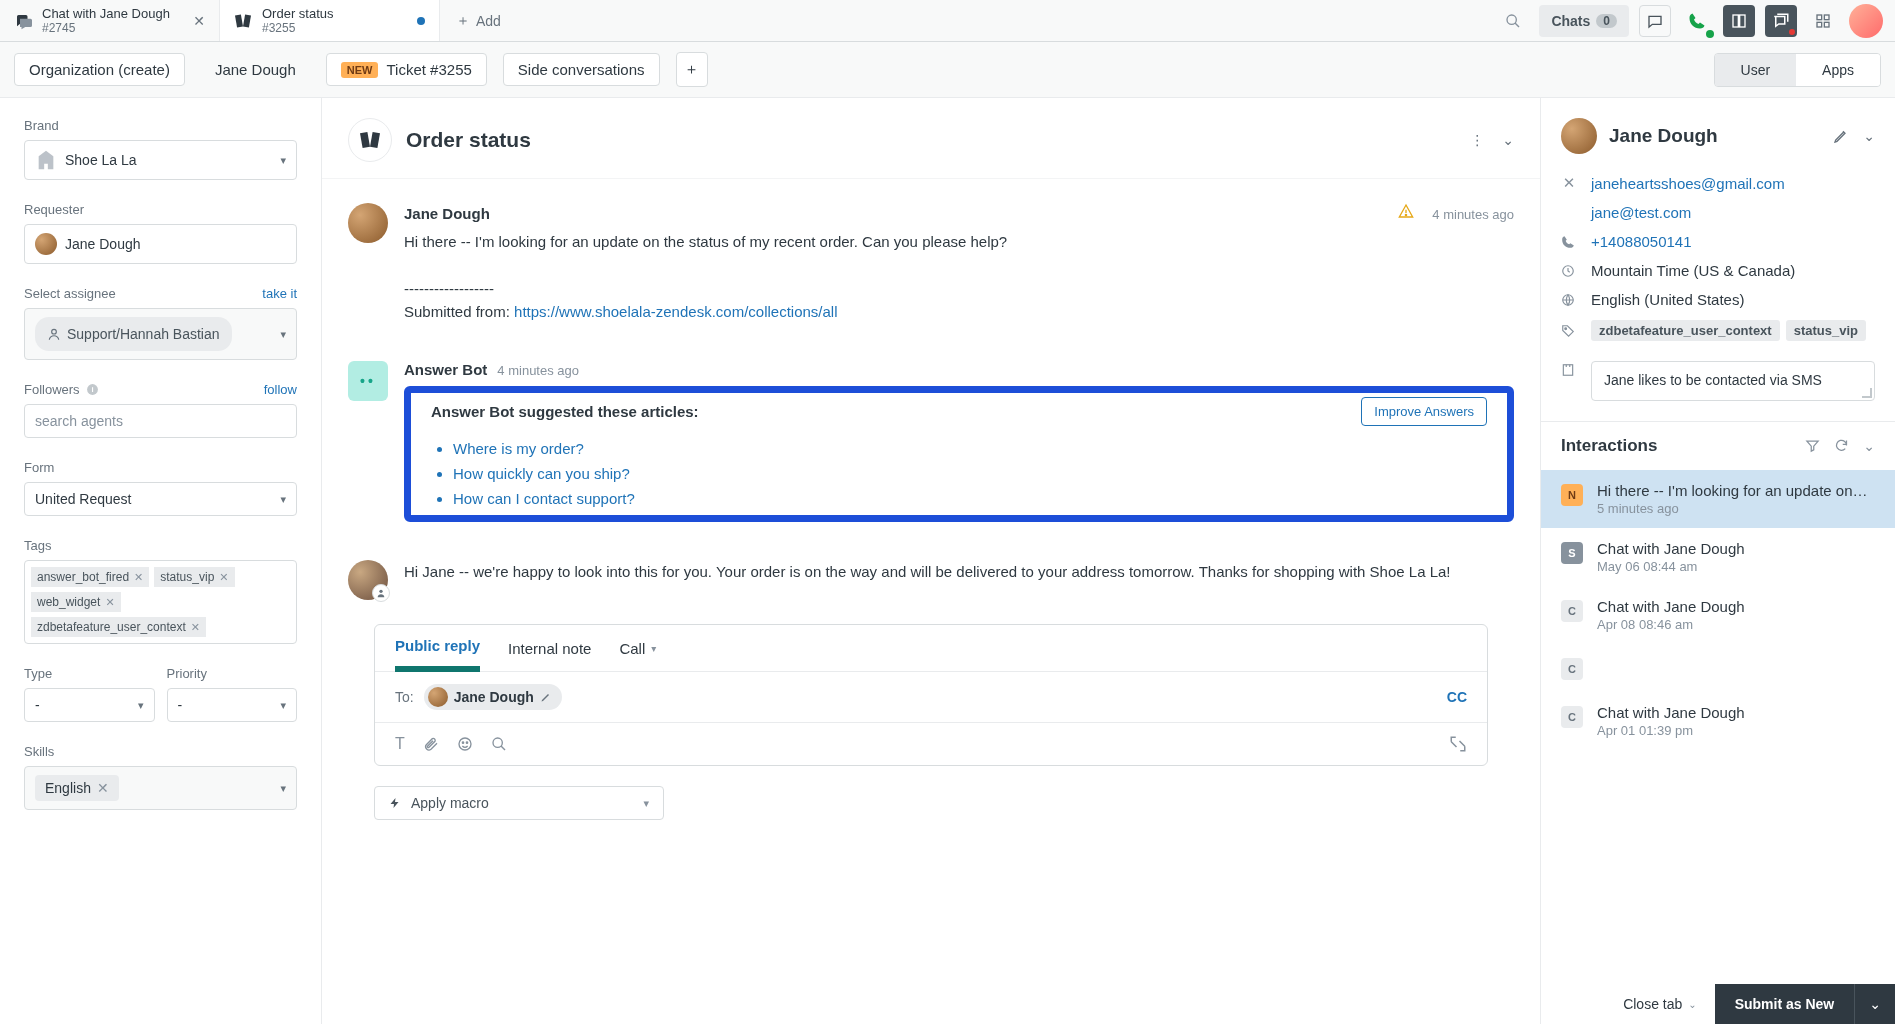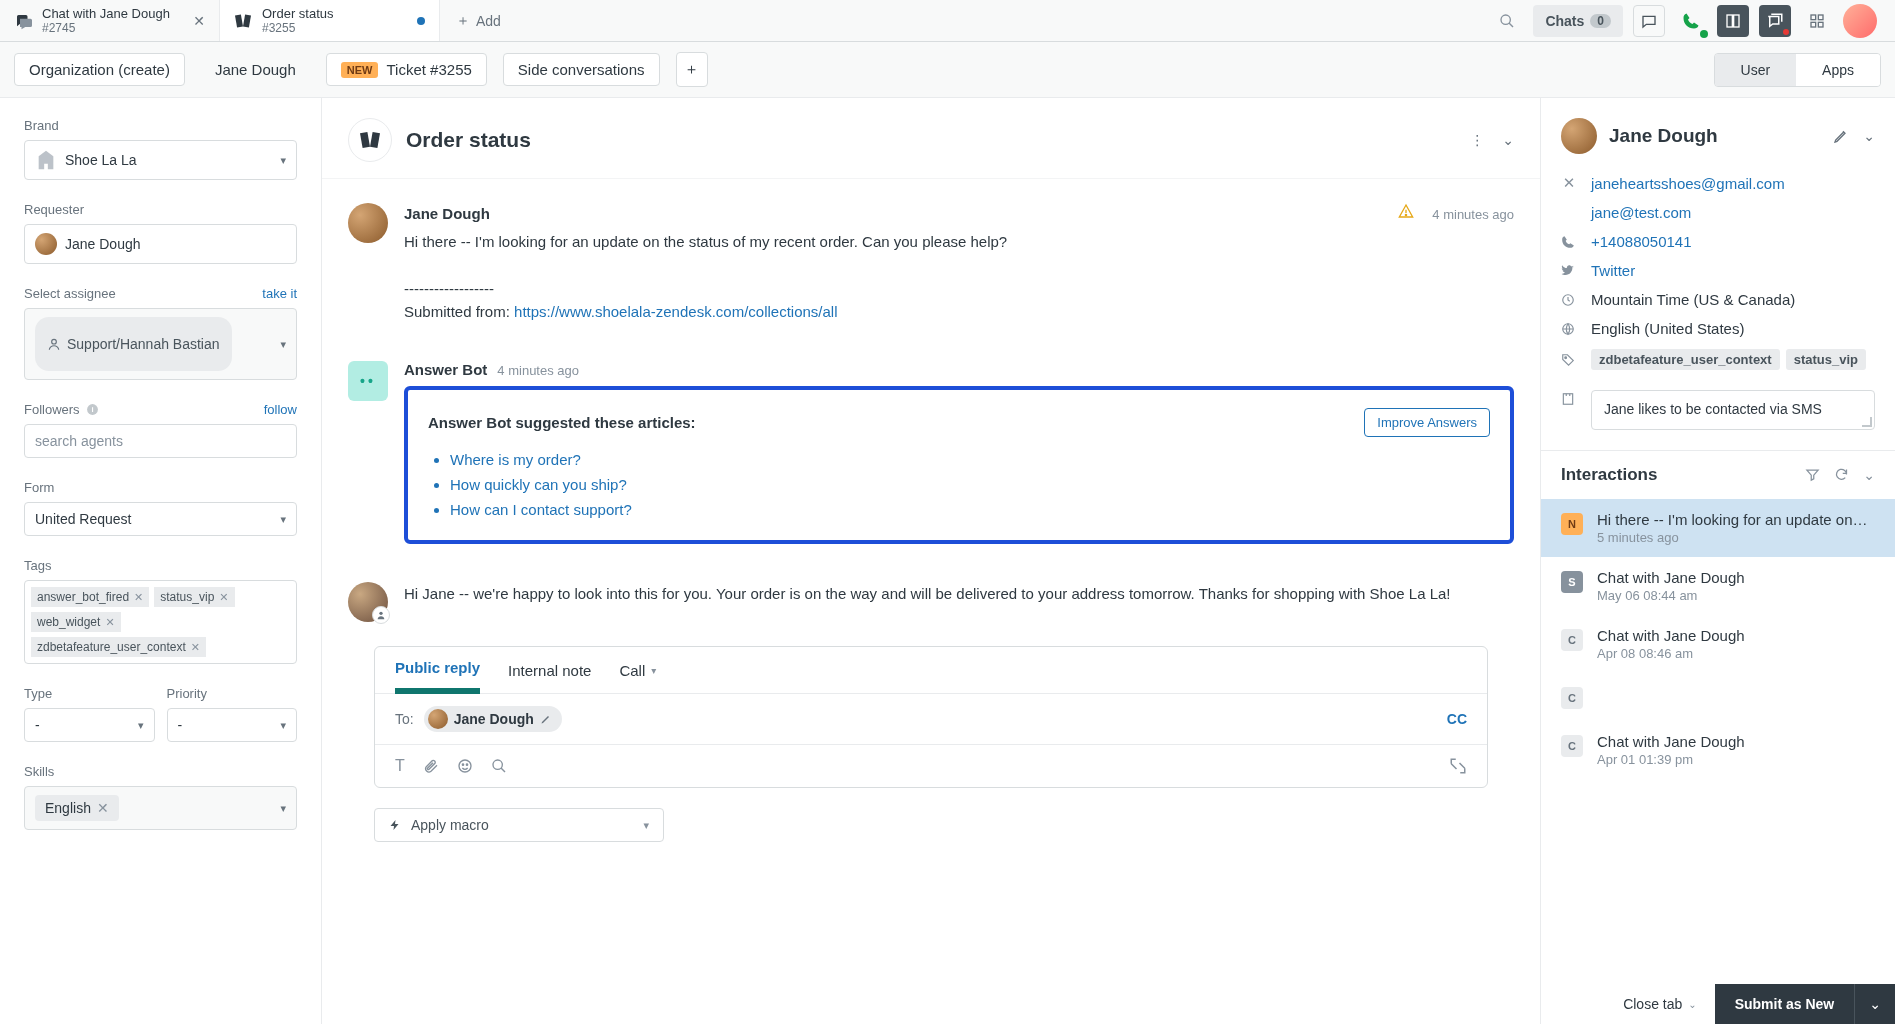--- a/index.html
+++ b/index.html
@@ -9,21 +9,21 @@
 .top-bar { display: flex; align-items: center; height: 42px; border-bottom: 1px solid #d8dcde; background: #f8f9f9; }
 .tab { display: flex; align-items: center; gap: 10px; padding: 0 14px; height: 100%; border-right: 1px solid #e9ebed; cursor: pointer; min-width: 220px; position: relative; }
 .tab.active { background: #fff; }
 .tab-icon { width: 18px; height: 18px; display: flex; align-items: center; justify-content: center; }
 .tab-text { display: flex; flex-direction: column; line-height: 1.2; }
 .tab-title { font-size: 13px; color: #2f3941; }
 .tab-sub { font-size: 12px; color: #68737d; }
 .tab-close { color: #68737d; font-size: 14px; cursor: pointer; margin-left: auto; }
 .tab-dot { width: 8px; height: 8px; border-radius: 50%; background: #1f73b7; margin-left: auto; }
 .tab-add { display: flex; align-items: center; gap: 6px; padding: 0 16px; color: #68737d; cursor: pointer; }
-.top-right { margin-left: auto; display: flex; align-items: center; gap: 10px; padding-right: 18px; }
+.top-right { margin-left: auto; display: flex; align-items: center; gap: 10px; padding-right: 12px; }
 .tr-icon { width: 32px; height: 32px; border-radius: 4px; display: flex; align-items: center; justify-content: center; color: #68737d; cursor: pointer; }
 .tr-chats { background: #e9ebed; padding: 0 12px; width: auto; gap: 6px; font-weight: 600; color: #49545c; }
 .tr-badge { background: #c2c8cc; border-radius: 10px; padding: 0 7px; font-size: 12px; }
 .tr-sq { background: #49545c; color: #fff; }
 .tr-phone { color: #16a34a; position: relative; }
 .tr-phone::after { content:''; position:absolute; bottom:-1px; right:-1px; width:8px; height:8px; border-radius:50%; background:#16a34a; }
 .tr-help { position: relative; }
 .tr-help::after { content:''; position:absolute; bottom:2px; right:2px; width:6px; height:6px; border-radius:50%; background:#e53935; }
 .avatar-sm { width: 34px; height: 34px; border-radius: 50%; background: linear-gradient(135deg,#ffb199,#ff6b6b); }
 
@@ -45,21 +45,21 @@
 .right { width: 355px; border-left: 1px solid #e9ebed; display:flex; flex-direction:column; overflow:hidden; background:#fff; }
 
 
 .field { margin-bottom: 22px; }
 .field-label { font-size: 13px; color: #68737d; margin-bottom: 7px; display: flex; align-items: center; gap: 6px; }
 .field-link { margin-left: auto; color: #1f73b7; font-size: 13px; cursor: pointer; }
 .select { border: 1px solid #d8dcde; border-radius: 4px; padding: 8px 10px; display: flex; align-items: center; gap: 8px; cursor: pointer; background:#fff; }
 .select .chev { margin-left: auto; color: #68737d; font-size: 11px; }
 .brand-icon { width: 22px; height: 22px; opacity: .55; }
 .avatar-xs { width: 22px; height: 22px; border-radius: 50%; background: #8a6d3b; }
-.pill { background: #e9ebed; border-radius: 14px; padding: 19px 12px; display: inline-flex; align-items: center; gap: 6px; font-size: 14px; color:#49545c; }
+.pill { background: #e9ebed; border-radius: 14px; padding: 9px 12px; display: inline-flex; align-items: center; gap: 6px; font-size: 14px; color:#49545c; }
 .input { border: 1px solid #d8dcde; border-radius: 4px; padding: 8px 10px; width: 100%; font-size: 14px; color:#2f3941; }
 .input::placeholder { color: #87929d; }
 .tags-wrap { border:1px solid #d8dcde; border-radius:4px; padding:6px; display:flex; flex-wrap:wrap; gap:5px; }
 .tag { background:#e9ebed; border-radius:0; padding:3px 6px; font-size:12px; color:#49545c; display:inline-flex; align-items:center; gap:5px; }
 .tag .x { cursor:pointer; color:#87929d; font-size:11px; }
 .two-col { display:flex; gap:12px; }
 .two-col .field { flex:1; margin-bottom:0; }
 .skill-chip { background:#e9ebed; border-radius:4px; padding:5px 10px; display:inline-flex; align-items:center; gap:6px; font-size:14px; }
 
 
@@ -77,21 +77,21 @@
 .av-badge { position:absolute; bottom:-2px; right:-2px; width:18px; height:18px; border-radius:50%; background:#fff; border:1px solid #d8dcde; display:flex; align-items:center; justify-content:center; font-size:10px; color:#68737d; }
 .msg-body { flex:1; }
 .msg-head { display:flex; align-items:baseline; gap:10px; margin-bottom:8px; }
 .msg-name { font-weight:700; font-size:15px; }
 .msg-time { color:#87929d; font-size:13px; margin-left:auto; }
 .msg-warn { color:#e6a817; }
 .msg-sub { color:#87929d; font-size:13px; }
 .msg-text { font-size:15px; line-height:1.55; color:#2f3941; }
 .msg-text a { color:#1f73b7; text-decoration:none; }
 .assign-link { color:#1f73b7; font-size:14px; cursor:pointer; }
-.bot-card { border:4px solid #1d4ed8; border-radius:6px; padding:18px 20px; margin-top:4px; }
+.bot-card { border:7px solid #1d4ed8; border-radius:6px; padding:4px 20px; margin-top:4px; }
 .bot-head { display:flex; align-items:center; margin-bottom:10px; }
 .bot-title { font-weight:700; font-size:15px; }
 .improve-btn { margin-left:auto; border:1px solid #1f73b7; color:#1f73b7; background:#fff; padding:6px 12px; border-radius:4px; font-size:13px; cursor:pointer; }
 .bot-card ul { list-style:disc; padding-left:22px; }
 .bot-card li { color:#1f73b7; padding:4px 0; font-size:15px; cursor:pointer; }
 .bot-card li::marker { color:#1f73b7; }
 
 
 .reply-wrap { border:1px solid #d8dcde; border-radius:6px; margin:0 26px 10px; }
 .reply-tabs { display:flex; gap:28px; padding:12px 20px 0; border-bottom:1px solid #e9ebed; }
@@ -508,28 +508,20 @@
       <div class="rp-row">
           <span class="rp-ic">
             <svg width="14" height="14" viewBox="0 0 24 24" fill="#87929d">
               <path d="M6 2l4 6-2 2c1 3 3 5 6 6l2-2 6 4c-1 3-3 4-6 4C8 22 2 16 2 8c0-3 1-5 4-6z"></path>
             </svg>
           </span>
           <span class="rp-link">+14088050141</span>
         </div>
       <div class="rp-row">
           <span class="rp-ic">
-            <svg width="14" height="14" viewBox="0 0 24 24" fill="#87929d">
-              <path d="M22 5c-1 .5-2 .8-3 1 1-1 2-2 2-3-1 .6-2 1-3 1.3C17 3 16 2 14 2c-2 0-4 2-4 4 0 .3 0 .6.1.9C7 7 4 5 2 2c-.4.7-.6 1.5-.6 2.4 0 1.4.7 2.7 1.8 3.4-.7 0-1.3-.2-1.9-.5 0 2 1.4 3.7 3.3 4-.3.1-.7.1-1.1.1-.3 0-.5 0-.8-.1.5 1.7 2 2.9 3.9 2.9C5 16 3 17 1 17c2 1.2 4 2 6.5 2 7.8 0 12-6.5 12-12v-.5c.8-.6 1.5-1.3 2-2.1z"></path>
-            </svg>
-          </span>
-          <span class="rp-link">Twitter</span>
-        </div>
-      <div class="rp-row">
-          <span class="rp-ic">
             <svg width="14" height="14" viewBox="0 0 24 24" fill="none" stroke="#87929d" stroke-width="2">
               <circle cx="12" cy="12" r="9"></circle>
               <path d="M12 7v5l3 2"></path>
             </svg>
           </span>
           <span>Mountain Time (US &amp; Canada)</span>
         </div>
       <div class="rp-row">
           <span class="rp-ic">
             <svg width="14" height="14" viewBox="0 0 24 24" fill="none" stroke="#87929d" stroke-width="2">

